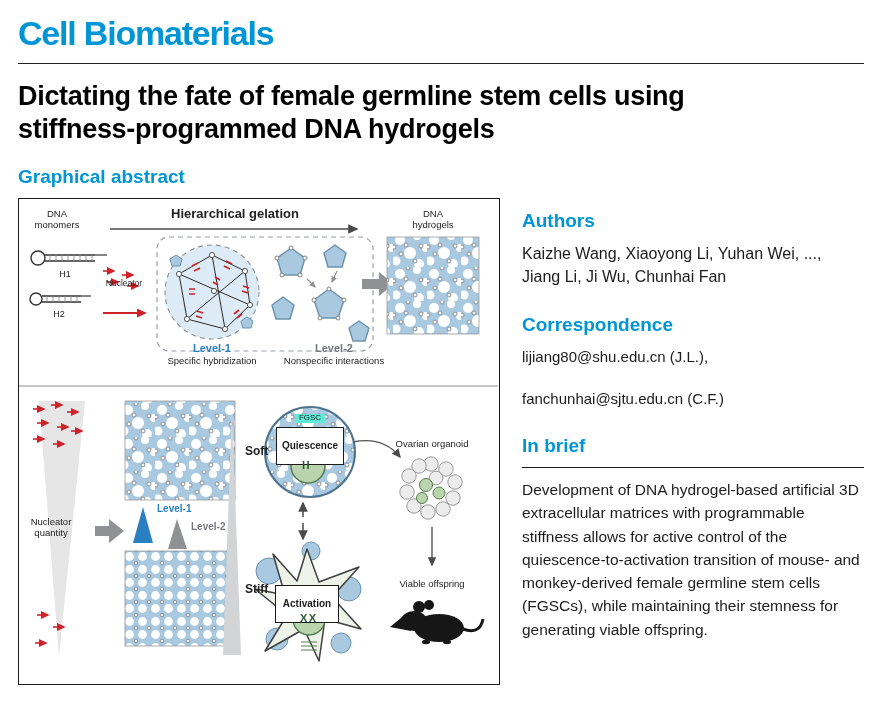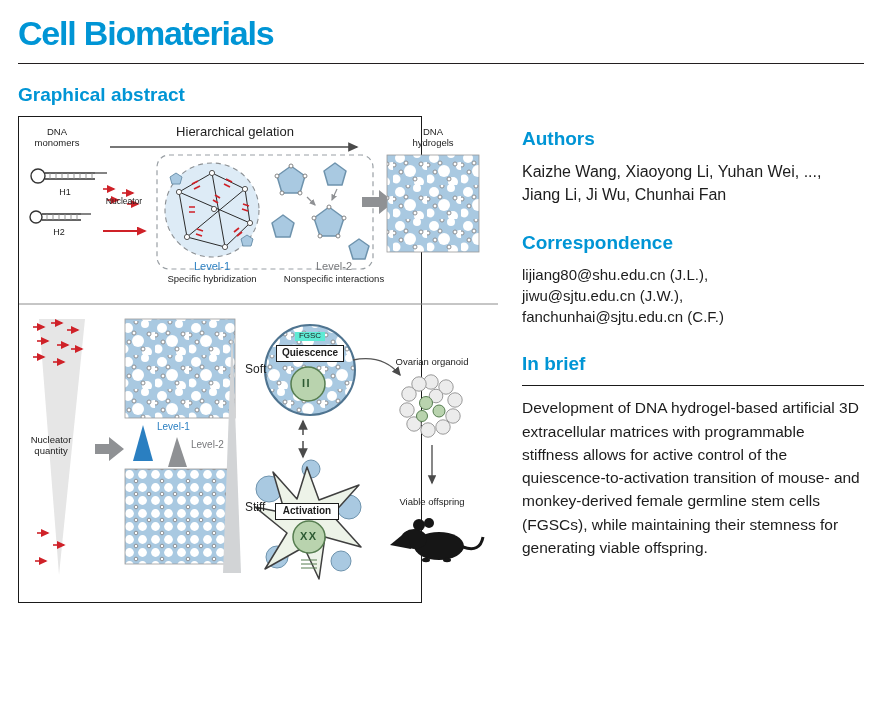--- a/index.html
+++ b/index.html
@@ -13,49 +13,50 @@
   .head-rule { border:none; border-top:1.5px solid #231f20; margin-top:10px; }
 
   .paper-title { font-size:27px; font-weight:bold; color:#000; line-height:1.22;
     letter-spacing:-0.3px; margin-top:16px; max-width:760px; }
 
   .content { display:flex; gap:22px; margin-top:20px;align-items:center; }
   .left-col { width:482px; flex:none; }
   .right-col { flex:1; min-width:0; }
   .section-heading { color:#0095d5; font-size:19px; font-weight:bold; }
 
-  .figure-box { position:relative; width:404px; height:487px; border:1.5px solid #1a1a1a;
+  .figure-box { position:relative; width:482px; height:487px; border:1.5px solid #1a1a1a;
     margin-top:10px; background:#fff; }
   .figure-box svg { position:absolute; left:0; top:0; }
 
   .fl { position:absolute; font-size:9.5px; line-height:1.12; color:#222; text-align:center; }
-  .b { font-weight:normal; }
+  .b { font-weight:bold; }
   .blue { color:#2a7fc1; }
   .grayt { color:#77787b; }
   .fbox { position:absolute; background:#fff; border:1.2px solid #1a1a1a; font-weight:bold;
-    font-size:10px; text-align:center; line-height:1.25; padding:1px 2px; }
+    font-size:10px; text-align:center; line-height:1.25; padding:12px 2px; }
   .chrom { position:absolute; font-weight:bold; font-size:11px; letter-spacing:1.5px; color:#2d5a33; }
   .wbg { background:#5eead4; padding:0 2px; }
 
   .authors-text { font-size:16px; line-height:1.45; margin-top:10px; }
   .corr-text { font-size:15px; line-height:1.4; margin-top:10px; }
   .mt { margin-top:26px; }
   .brief-rule { border:none; border-top:1.5px solid #1a1a1a; margin:10px 0 10px 0; }
   .brief-text { font-size:15.5px; line-height:1.5; }
 </style>
 </head>
 <body>
 
 <div class="page">
 
   <header class="masthead">
     <div class="journal-logo">Cell Biomaterials</div>
   </header>
   <hr class="head-rule">
 
+  <h1 class="paper-title">Dictating the fate of female germline stem cells using stiffness-programmed DNA hydrogels</h1>
 
   <div class="content">
 
     <section class="left-col">
       <h2 class="section-heading">Graphical abstract</h2>
 
       <div class="figure-box">
         <svg width="479" height="484" viewBox="0 0 479 484">
           <defs>
             <pattern id="pSoft" width="34" height="34" patternUnits="userSpaceOnUse">
@@ -299,21 +300,21 @@
         <div class="fl" style="left:372px; top:240px; width:82px;">Ovarian organoid</div>
         <div class="fl" style="left:374px; top:380px; width:78px;">Viable offspring</div>
       </div>
     </section>
 
     <aside class="right-col">
       <h2 class="section-heading">Authors</h2>
       <p class="authors-text">Kaizhe Wang, Xiaoyong Li, Yuhan Wei, ..., Jiang Li, Ji Wu, Chunhai Fan</p>
 
       <h2 class="section-heading mt">Correspondence</h2>
-      <p class="corr-text"><span>lijiang80@shu.edu.cn (J.L.),</span><br><span>jiwu@sjtu.edu.cn (J.W.),</span><br><span>fanchunhai@sjtu.edu.cn (C.F.)</span></p>
+      <p class="corr-text"><span>lijiang80@shu.edu.cn (J.L.),</span><br><br><span>fanchunhai@sjtu.edu.cn (C.F.)</span></p>
 
       <h2 class="section-heading mt">In brief</h2>
       <hr class="brief-rule">
       <p class="brief-text">Development of DNA hydrogel-based artificial 3D extracellular matrices with programmable stiffness allows for active control of the quiescence-to-activation transition of mouse- and monkey-derived female germline stem cells (FGSCs), while maintaining their stemness for generating viable offspring.</p>
     </aside>
 
   </div>
 </div>
 
 </body></html>

